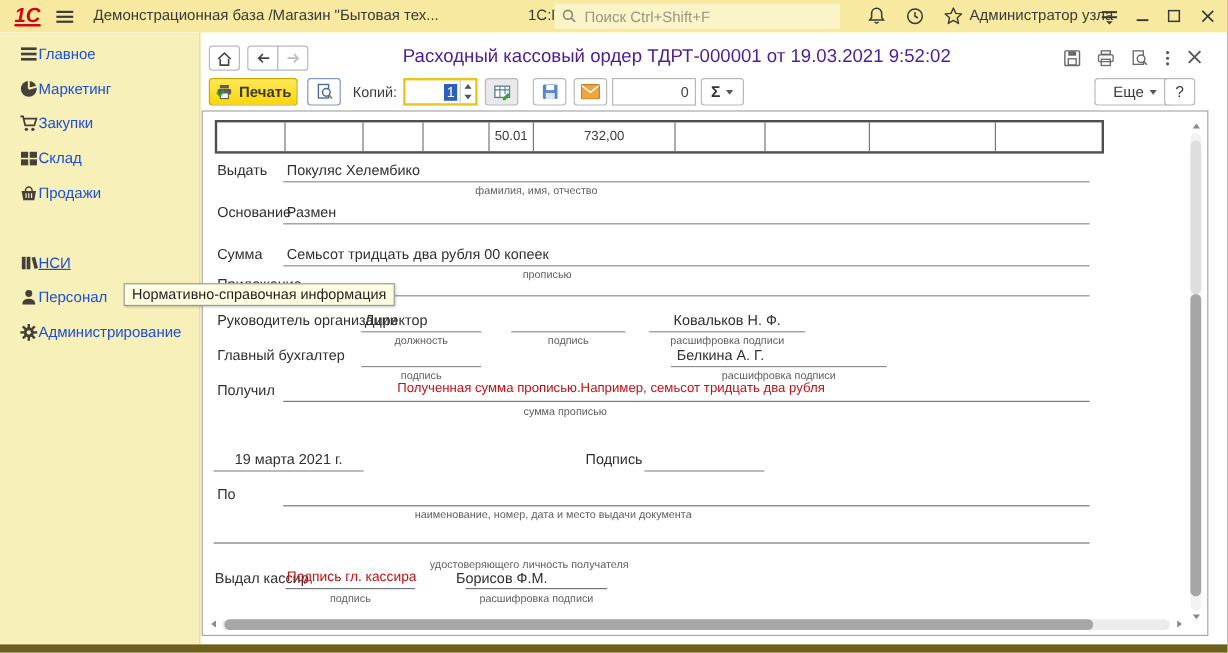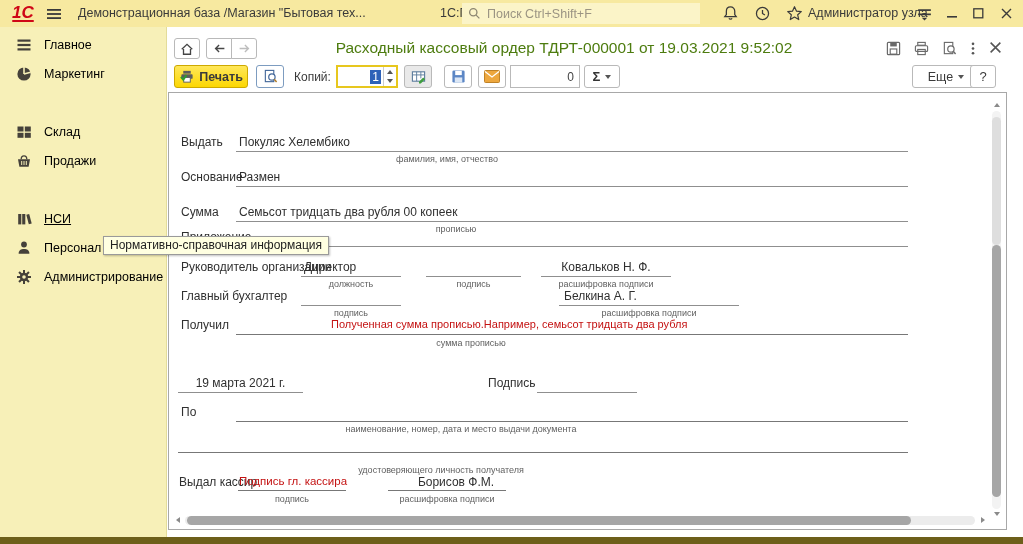--- a/index.html
+++ b/index.html
@@ -15,26 +15,26 @@
   .search{position:absolute;left:462px;top:3px;width:238px;height:21px;background:#fbf4c8;
           display:flex;align-items:center;}
   .search input{border:none;outline:none;background:transparent;font-family:"Liberation Sans",sans-serif;
           font-size:12.5px;color:#555;width:200px;}
   .search input::placeholder{color:#9b9483;}
   .winbtn{position:absolute;top:4px;width:20px;height:18px;display:flex;align-items:center;justify-content:center;cursor:pointer;}
   
   .sidebar{position:absolute;left:0;top:27px;width:166px;height:510px;background:#f7f0b8;border-right:1px solid #e3dc9a;}
   .nav-item{position:absolute;left:0;width:166px;height:28px;display:flex;align-items:center;cursor:pointer;}
   .nav-ico{width:16px;height:16px;margin-left:16px;flex:0 0 16px;}
-  .nav-lbl{margin-left:12px;font-size:12.5px;color:#000000;white-space:nowrap;}
+  .nav-lbl{font-size:12.5px;color:#1d4ed8;white-space:nowrap;}
   .nav-lbl.hovered{text-decoration:underline;}
   
   .btn{position:absolute;background:#fff;border:1px solid #b9b9b9;border-radius:3px;display:flex;
        align-items:center;justify-content:center;cursor:pointer;box-sizing:border-box;}
-  .title{position:absolute;left:264px;top:39px;width:600px;text-align:center;font-size:15.5px;color:#4d7c0f;white-space:nowrap;}
+  .title{position:absolute;left:264px;top:39px;width:600px;text-align:center;font-size:15.5px;color:#4c1d95;white-space:nowrap;}
   .hdr-ico{position:absolute;top:41px;width:16px;height:16px;cursor:pointer;}
   
   .print-btn{position:absolute;left:174px;top:65px;width:74px;height:23px;border:1px solid #cda900;border-radius:3px;
        background:linear-gradient(#ffe75a,#fcd703);display:flex;align-items:center;justify-content:center;cursor:pointer;box-sizing:border-box;}
   .print-btn span{font-size:12.5px;font-weight:bold;color:#3a3a3a;margin-left:4px;}
   .lbl{position:absolute;font-size:12px;color:#3a3a3a;white-space:nowrap;}
   .spinner{position:absolute;left:336px;top:65px;width:62px;height:23px;border:2px solid #e7c71e;background:#fff;
        box-sizing:border-box;display:flex;align-items:center;}
   .spin-val{flex:1;text-align:right;font-size:12px;padding-right:2px;}
   .spin-val b{background:#2e62b8;color:#fff;font-weight:normal;padding:0 2px;}
@@ -155,20 +155,30 @@
     </div>
     <div class="nav-item" style="top:33px">
       <span class="nav-ico">
           <svg width="16" height="16" viewBox="0 0 16 16">
             <circle cx="8" cy="8" r="6.6" fill="#45413a"></circle>
             <path d="M8 8V0.8 M8 8l6.6-1.8" stroke="#f7f0b8" stroke-width="1.6"></path>
           </svg>
         </span>
       <span class="nav-lbl">Маркетинг</span>
     </div>
+    <div class="nav-item" style="top:62px">
+      <span class="nav-ico">
+          <svg width="16" height="16" viewBox="0 0 16 16">
+            <path d="M1 2h2.2l1.8 7.5h7.6l1.7-5.6H4" fill="none" stroke="#45413a" stroke-width="1.5"></path>
+            <circle cx="6" cy="12.8" r="1.4" fill="#45413a"></circle>
+            <circle cx="11.4" cy="12.8" r="1.4" fill="#45413a"></circle>
+          </svg>
+        </span>
+      <span class="nav-lbl">Закупки</span>
+    </div>
     <div class="nav-item" style="top:91px">
       <span class="nav-ico">
           <svg width="16" height="16" viewBox="0 0 16 16">
             <g fill="#45413a">
               <rect x="1.5" y="2.5" width="6" height="5"></rect>
               <rect x="8.8" y="2.5" width="6" height="5"></rect>
               <rect x="1.5" y="8.8" width="6" height="5"></rect>
               <rect x="8.8" y="8.8" width="6" height="5"></rect>
             </g>
           </svg>
@@ -333,20 +343,32 @@
   <div class="btn" style="left:912px;top:65px;width:68px;height:23px">
     <span style="font-size:12.5px;color:#3a3a3a">Еще</span>
     <span class="tri-dn" style="margin-left:5px"></span>
   </div>
   <div class="btn" style="left:970px;top:65px;width:26px;height:23px">
     <span style="font-size:13px;color:#3a3a3a">?</span>
   </div>
 
   <div class="formbox">
 
+    <div class="sheet-table">
+      <div class="cell"></div>
+      <div class="cell"></div>
+      <div class="cell"></div>
+      <div class="cell"></div>
+      <div class="cell">50.01</div>
+      <div class="cell">732,00</div>
+      <div class="cell"></div>
+      <div class="cell"></div>
+      <div class="cell"></div>
+      <div class="cell"></div>
+    </div>
 
     <div class="fl" style="left:12px;top:42px">Выдать</div>
     <div class="fl" style="left:70px;top:42px">Покуляс Хелембико</div>
     <div class="ul" style="left:67px;top:58px;width:672px"></div>
     <div class="cap" style="left:178px;top:61px;width:200px">фамилия, имя, отчество</div>
 
     <div class="fl" style="left:12px;top:77px">Основание</div>
     <div class="fl" style="left:70px;top:77px">Размен</div>
     <div class="ul" style="left:67px;top:93px;width:672px"></div>
 
@@ -389,21 +411,21 @@
     <div class="ul" style="left:67px;top:328px;width:672px;background:#777"></div>
     <div class="cap" style="left:142px;top:331px;width:300px">наименование, номер, дата и место выдачи документа</div>
 
     <div class="ul" style="left:9px;top:359px;width:730px;background:#777"></div>
     <div class="cap" style="left:122px;top:372px;width:300px">удостоверяющего личность получателя</div>
 
     <div class="fl" style="left:10px;top:382px">Выдал кассир</div>
     <div class="fl red" style="left:69px;top:382px;width:110px;text-align:center;font-size:11.5px">Подпись гл. кассира</div>
     <div class="ul" style="left:69px;top:397px;width:108px;background:#777"></div>
     <div class="cap" style="left:69px;top:401px;width:108px">подпись</div>
-    <div class="fl" style="left:228px;top:382px;width:118px;text-align:center">Борисов Ф.М.</div>
+    <div class="fl" style="left:211px;top:382px;width:118px;text-align:left">Борисов Ф.М.</div>
     <div class="ul" style="left:219px;top:397px;width:118px;background:#777"></div>
     <div class="cap" style="left:219px;top:401px;width:118px">расшифровка подписи</div>
 
     <span class="abs tri-up" style="left:825px;top:10px;border-bottom-color:#8a8a8a"></span>
     <div class="vtrack"></div>
     <div class="vthumb1"></div>
     <div class="vthumb2"></div>
     <span class="abs tri-dn" style="left:825px;top:419px;border-top-color:#8a8a8a"></span>
 
     <span class="abs tri-l" style="left:7px;top:424px"></span>

